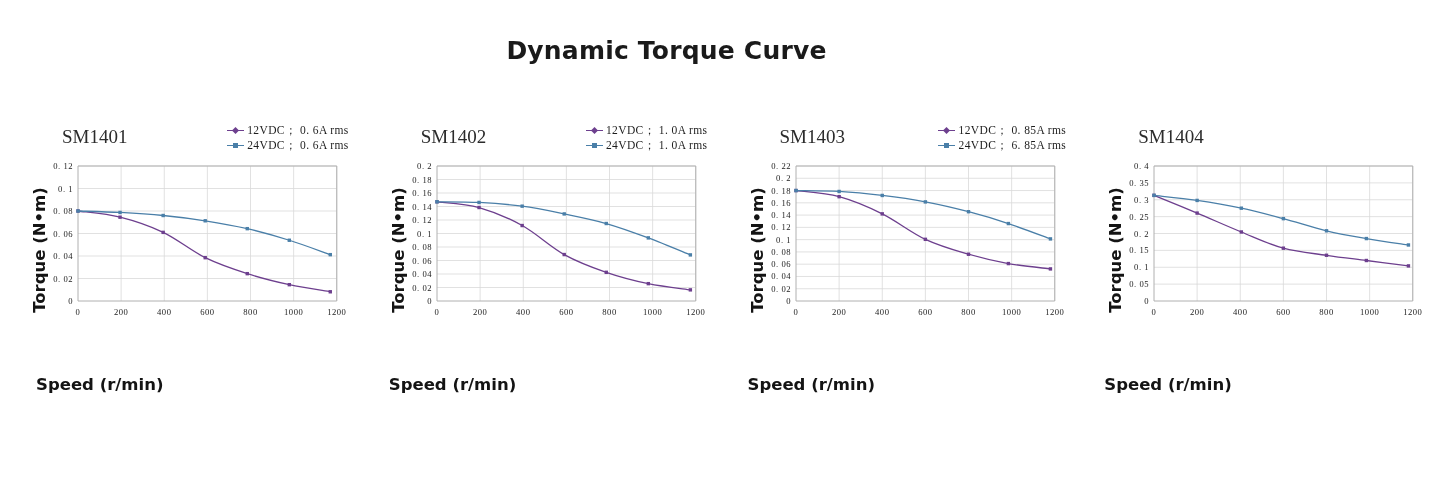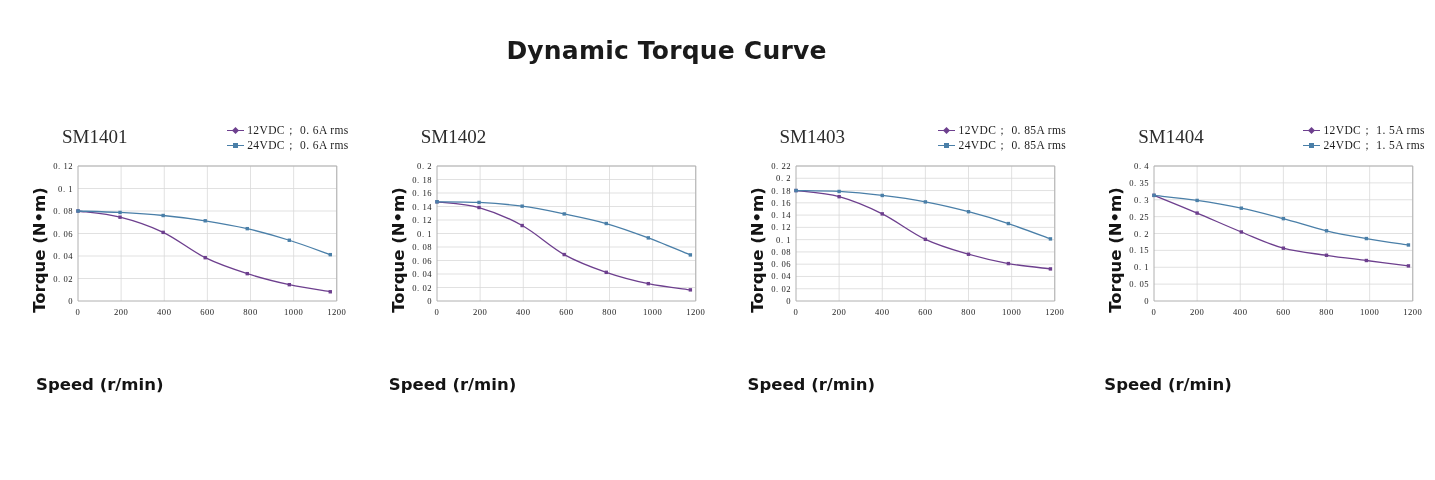--- a/index.html
+++ b/index.html
@@ -214,20 +214,30 @@
         <rect class="marker s24" x="118.346875" y="54.76249999999999" width="3.4" height="3.4" fill="#4a7fa8"></rect>
         <rect class="marker s24" x="161.471875" y="57.8" width="3.4" height="3.4" fill="#4a7fa8"></rect>
         <rect class="marker s24" x="203.51875" y="63.08749999999999" width="3.4" height="3.4" fill="#4a7fa8"></rect>
         <rect class="marker s24" x="245.565625" y="70.9625" width="3.4" height="3.4" fill="#4a7fa8"></rect>
         <rect class="marker s24" x="287.6125" y="82.55" width="3.4" height="3.4" fill="#4a7fa8"></rect>
         <rect class="marker s24" x="328.58125" y="96.95" width="3.4" height="3.4" fill="#4a7fa8"></rect>
       </svg>
     </div>
     <div class="panel">
       <div class="panel-title">SM1402</div>
+      <div class="legend">
+        <div class="legend-row s12">
+          <span class="legend-swatch"></span>
+          <span class="legend-label">12VDC； 1. 0A  rms</span>
+        </div>
+        <div class="legend-row s24">
+          <span class="legend-swatch"></span>
+          <span class="legend-label">24VDC； 1. 0A  rms</span>
+        </div>
+      </div>
       <div class="yaxis-title">Torque (N•m)</div>
       <div class="xaxis-title">Speed (r/min)</div>
       <svg class="plot-svg" width="358.75" height="200">
         <text class="tick-label" x="73" y="148" text-anchor="end">0</text>
         <line class="grid-line" x1="78" x2="336.75" y1="131.5" y2="131.5"></line>
         <text class="tick-label" x="73" y="134.5" text-anchor="end">0. 02</text>
         <line class="grid-line" x1="78" x2="336.75" y1="118" y2="118"></line>
         <text class="tick-label" x="73" y="121" text-anchor="end">0. 04</text>
         <line class="grid-line" x1="78" x2="336.75" y1="104.5" y2="104.5"></line>
         <text class="tick-label" x="73" y="107.5" text-anchor="end">0. 06</text>
@@ -282,21 +292,21 @@
     </div>
     <div class="panel">
       <div class="panel-title">SM1403</div>
       <div class="legend">
         <div class="legend-row s12">
           <span class="legend-swatch"></span>
           <span class="legend-label">12VDC； 0. 85A  rms</span>
         </div>
         <div class="legend-row s24">
           <span class="legend-swatch"></span>
-          <span class="legend-label">24VDC； 0. 85A  rms</span>
+          <span class="legend-label">24VDC； 6. 85A  rms</span>
         </div>
       </div>
       <div class="yaxis-title">Torque (N•m)</div>
       <div class="xaxis-title">Speed (r/min)</div>
       <svg class="plot-svg" width="358.75" height="200">
         <text class="tick-label" x="73" y="148" text-anchor="end">0</text>
         <line class="grid-line" x1="78" x2="336.75" y1="132.72727272727272" y2="132.72727272727272"></line>
         <text class="tick-label" x="73" y="135.72727272727272" text-anchor="end">0. 02</text>
         <line class="grid-line" x1="78" x2="336.75" y1="120.45454545454545" y2="120.45454545454545"></line>
         <text class="tick-label" x="73" y="123.45454545454545" text-anchor="end">0. 04</text>
@@ -348,30 +358,20 @@
         <rect class="marker s24" x="119.425" y="33.765909090909105" width="3.4" height="3.4" fill="#4a7fa8"></rect>
         <rect class="marker s24" x="162.55" y="37.754545454545465" width="3.4" height="3.4" fill="#4a7fa8"></rect>
         <rect class="marker s24" x="205.675" y="44.19772727272726" width="3.4" height="3.4" fill="#4a7fa8"></rect>
         <rect class="marker s24" x="248.8" y="54.015909090909105" width="3.4" height="3.4" fill="#4a7fa8"></rect>
         <rect class="marker s24" x="288.690625" y="65.85909090909091" width="3.4" height="3.4" fill="#4a7fa8"></rect>
         <rect class="marker s24" x="330.7375" y="81.2" width="3.4" height="3.4" fill="#4a7fa8"></rect>
       </svg>
     </div>
     <div class="panel">
       <div class="panel-title">SM1404</div>
-      <div class="legend">
-        <div class="legend-row s12">
-          <span class="legend-swatch"></span>
-          <span class="legend-label">12VDC； 1. 5A  rms</span>
-        </div>
-        <div class="legend-row s24">
-          <span class="legend-swatch"></span>
-          <span class="legend-label">24VDC； 1. 5A  rms</span>
-        </div>
-      </div>
       <div class="yaxis-title">Torque (N•m)</div>
       <div class="xaxis-title">Speed (r/min)</div>
       <svg class="plot-svg" width="358.75" height="200">
         <text class="tick-label" x="73" y="148" text-anchor="end">0</text>
         <line class="grid-line" x1="78" x2="336.75" y1="128.125" y2="128.125"></line>
         <text class="tick-label" x="73" y="131.125" text-anchor="end">0. 05</text>
         <line class="grid-line" x1="78" x2="336.75" y1="111.25" y2="111.25"></line>
         <text class="tick-label" x="73" y="114.25" text-anchor="end">0. 1</text>
         <line class="grid-line" x1="78" x2="336.75" y1="94.375" y2="94.375"></line>
         <text class="tick-label" x="73" y="97.375" text-anchor="end">0. 15</text>

